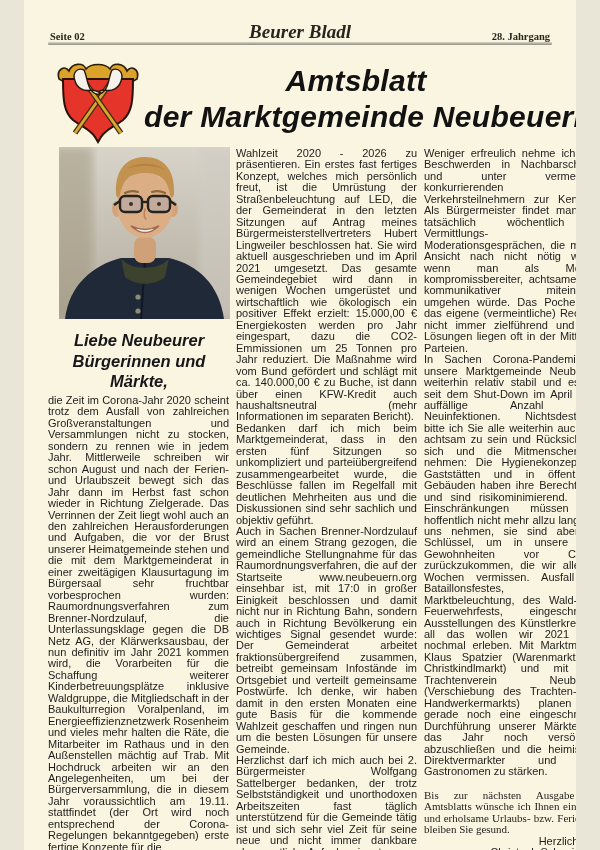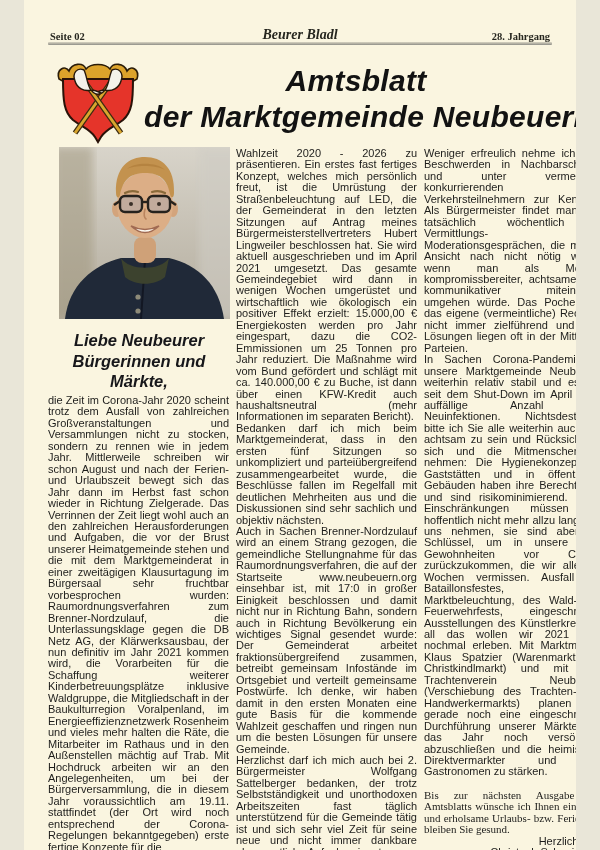--- a/index.html
+++ b/index.html
@@ -10,21 +10,21 @@
   }
   
   .hdr {
     position:absolute; left:24px; right:24px; top:27px; height:18px;
     font-family:"Liberation Serif", serif; font-weight:bold; color:#26261f;
   }
   .hdr-left  { position:absolute; left:2px;  bottom:3px; font-size:10.5px; }
   .hdr-right { position:absolute; right:2px; bottom:3px; font-size:10.5px; }
   .hdr-center{
     position:absolute; left:0; right:0; bottom:2px; text-align:center;
-    font-style:italic; font-size:14px;
+    font-style:italic; font-size:19px;
   }
   .hdr-rule {
     position:absolute; left:0; right:0; bottom:0; height:3px;
     background:linear-gradient(#d8d4c2 0%, #b9b6a8 45%, #8e8e88 100%);
     border-radius:1px;
   }
   
   .crest { position:absolute; left:30px; top:60px; width:88px; height:86px; }
   .crest svg { display:block; width:100%; height:100%; }
   .masthead {
@@ -147,21 +147,21 @@
     <span>Bürgerinnen und</span><br>
     <span>Märkte,</span>
   </h2>
 
   <div class="col col-left">
     <p>die Zeit im Corona-Jahr 2020 scheint trotz dem Ausfall von zahlreichen Großveranstaltungen und Versammlungen nicht zu stocken, sondern zu rennen wie in jedem Jahr. Mittlerweile schreiben wir schon August und nach der Ferien- und Urlaubszeit bewegt sich das Jahr dann im Herbst fast schon wieder in Richtung Zielgerade. Das Verrinnen der Zeit liegt wohl auch an den zahlreichen Herausforderungen und Aufgaben, die vor der Brust unserer Heimatgemeinde stehen und die mit dem Marktgemeinderat in einer zweitägigen Klausurtagung im Bürgersaal sehr fruchtbar vorbesprochen wurden: Raumordnungsverfahren zum Brenner-Nordzulauf, die Unterlassungsklage gegen die DB Netz AG, der Klärwerksausbau, der nun definitiv im Jahr 2021 kommen wird, die Vorarbeiten für die Schaffung weiterer Kinderbetreuungsplätze inklusive Waldgruppe, die Mitgliedschaft in der Baukulturregion Voralpenland, im Energieeffizienznetzwerk Rosenheim und vieles mehr halten die Räte, die Mitarbeiter im Rathaus und in den Außenstellen mächtig auf Trab. Mit Hochdruck arbeiten wir an den Angelegenheiten, um bei der Bürgerversammlung, die in diesem Jahr voraussichtlich am 19.11. stattfindet (der Ort wird noch entsprechend der Corona-Regelungen bekanntgegeben) erste fertige Konzepte für die</p>
   </div>
 
   <div class="col col-mid">
     <p>Wahlzeit 2020 - 2026 zu präsentieren. Ein erstes fast fertiges Konzept, welches mich persönlich freut, ist die Umrüstung der Straßenbeleuchtung auf LED, die der Gemeinderat in den letzten Sitzungen auf Antrag meines Bürgermeisterstellvertreters Hubert Lingweiler beschlossen hat. Sie wird aktuell ausgeschrieben und im April 2021 umgesetzt. Das gesamte Gemeindegebiet wird dann in wenigen Wochen umgerüstet und wirtschaftlich wie ökologisch ein positiver Effekt erzielt: 15.000,00 € Energiekosten werden pro Jahr eingespart, dazu die CO2-Emmissionen um 25 Tonnen pro Jahr reduziert. Die Maßnahme wird vom Bund gefördert und schlägt mit ca. 140.000,00 € zu Buche, ist dann über einen KFW-Kredit auch haushaltsneutral (mehr Informationen im separaten Bericht).</p>
-    <p>Bedanken darf ich mich beim Marktgemeinderat, dass in den ersten fünf Sitzungen so unkompliziert und parteiübergreifend zusammengearbeitet wurde, die Beschlüsse fallen im Regelfall mit deutlichen Mehrheiten aus und die Diskussionen sind sehr sachlich und objektiv nächsten.</p>
+    <p>Bedanken darf ich mich beim Marktgemeinderat, dass in den ersten fünf Sitzungen so unkompliziert und parteiübergreifend zusammengearbeitet wurde, die Beschlüsse fallen im Regelfall mit deutlichen Mehrheiten aus und die Diskussionen sind sehr sachlich und objektiv geführt.</p>
     <p>Auch in Sachen Brenner-Nordzulauf wird an einem Strang gezogen, die gemeindliche Stellungnahme für das Raumordnungsverfahren, die auf der Startseite www.neubeuern.org einsehbar ist, mit 17:0 in großer Einigkeit beschlossen und damit nicht nur in Richtung Bahn, sondern auch in Richtung Bevölkerung ein wichtiges Signal gesendet wurde: Der Gemeinderat arbeitet fraktionsübergreifend zusammen, betreibt gemeinsam Infostände im Ortsgebiet und verteilt gemeinsame Postwürfe. Ich denke, wir haben damit in den ersten Monaten eine gute Basis für die kommende Wahlzeit geschaffen und ringen nun um die besten Lösungen für unsere Gemeinde.</p>
     <p>Herzlichst darf ich mich auch bei 2. Bürgermeister Wolfgang Sattelberger bedanken, der trotz Selbstständigkeit und unorthodoxen Arbeitszeiten fast täglich unterstützend für die Gemeinde tätig ist und sich sehr viel Zeit für seine neue und nicht immer dankbare ehrenamtliche Aufgabe nimmt.</p>
   </div>
 
   <div class="col col-right">
     <p>Weniger erfreulich nehme ich viele Beschwerden in Nachbarschaften und unter vermeintlich konkurrierenden Verkehrsteilnehmern zur Kenntnis: Als Bürgermeister findet man sich tatsächlich wöchentlich in Vermittlungs- und Moderationsgesprächen, die meiner Ansicht nach nicht nötig wären, wenn man als Mensch kompromissbereiter, achtsamer und kommunikativer miteinander umgehen würde. Das Pochen auf das eigene (vermeintliche) Recht ist nicht immer zielführend und gute Lösungen liegen oft in der Mitte der Parteien.</p>
     <p>In Sachen Corona-Pandemie ist unsere Marktgemeinde Neubeuern weiterhin relativ stabil und es gibt seit dem Shut-Down im April keine auffällige Anzahl von Neuinfektionen. Nichtsdestotrotz bitte ich Sie alle weiterhin auch hier achtsam zu sein und Rücksicht auf sich und die Mitmenschen zu nehmen: Die Hygienekonzepte in Gaststätten und in öffentlichen Gebäuden haben ihre Berechtigung und sind risikominimierend. Diese Einschränkungen müssen wir hoffentlich nicht mehr allzu lange auf uns nehmen, sie sind aber der Schlüssel, um in unsere alten Gewohnheiten vor Corona zurückzukommen, die wir alle seit Wochen vermissen. Ausfall des Bataillonsfestes, der Marktbeleuchtung, des Wald- und Feuerwehrfests, eingeschränkte Ausstellungen des Künstlerkreises - all das wollen wir 2021 nicht nochmal erleben. Mit Marktmeister Klaus Spatzier (Warenmarkt und Christkindlmarkt) und mit dem Trachtenverein Neubeuern (Verschiebung des Trachten- und Handwerkermarkts) planen wir gerade noch eine eingeschränkte Durchführung unserer Märkte, um das Jahr noch versöhnlich abzuschließen und die heimischen Direktvermarkter und die Gastronomen zu stärken.</p>
     <p class="p-gap">Bis zur nächsten Ausgabe des Amtsblatts wünsche ich Ihnen eine gute und erholsame Urlaubs- bzw. Ferienzeit, bleiben Sie gesund.</p>
     <div class="closing">
       <div>Herzlichst,</div>

